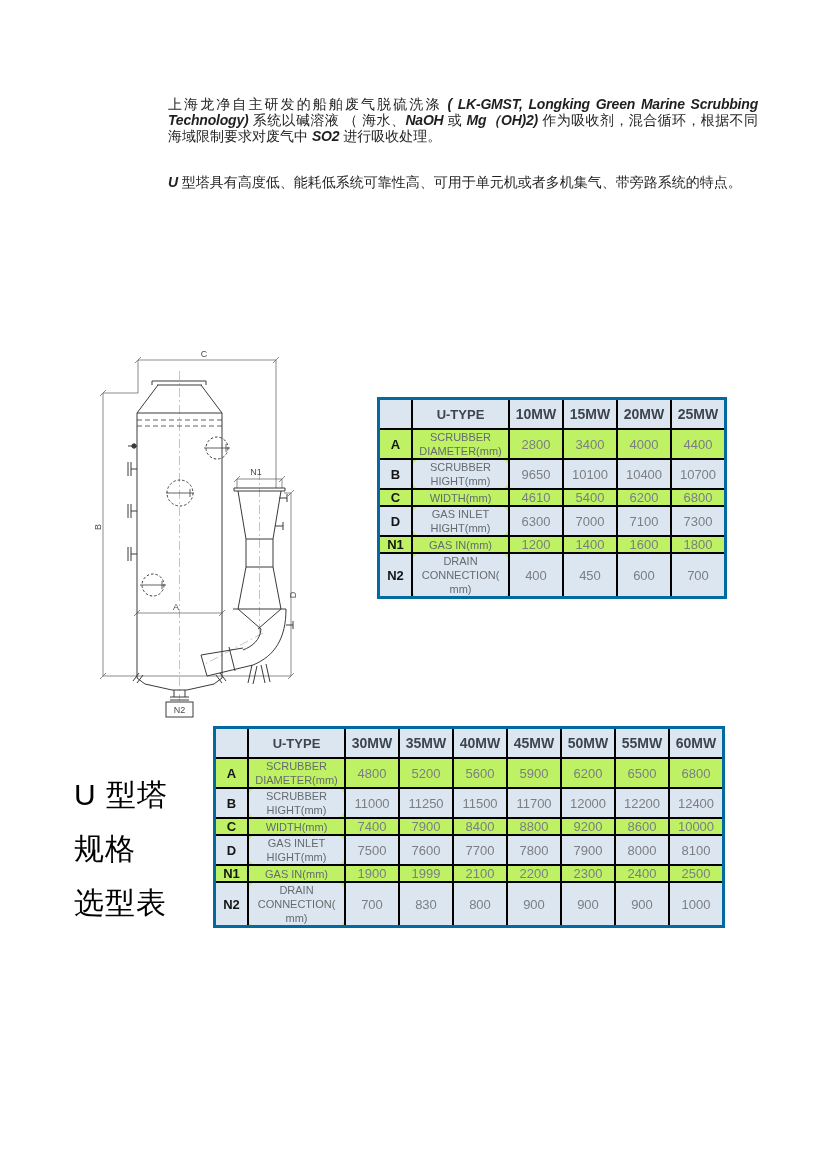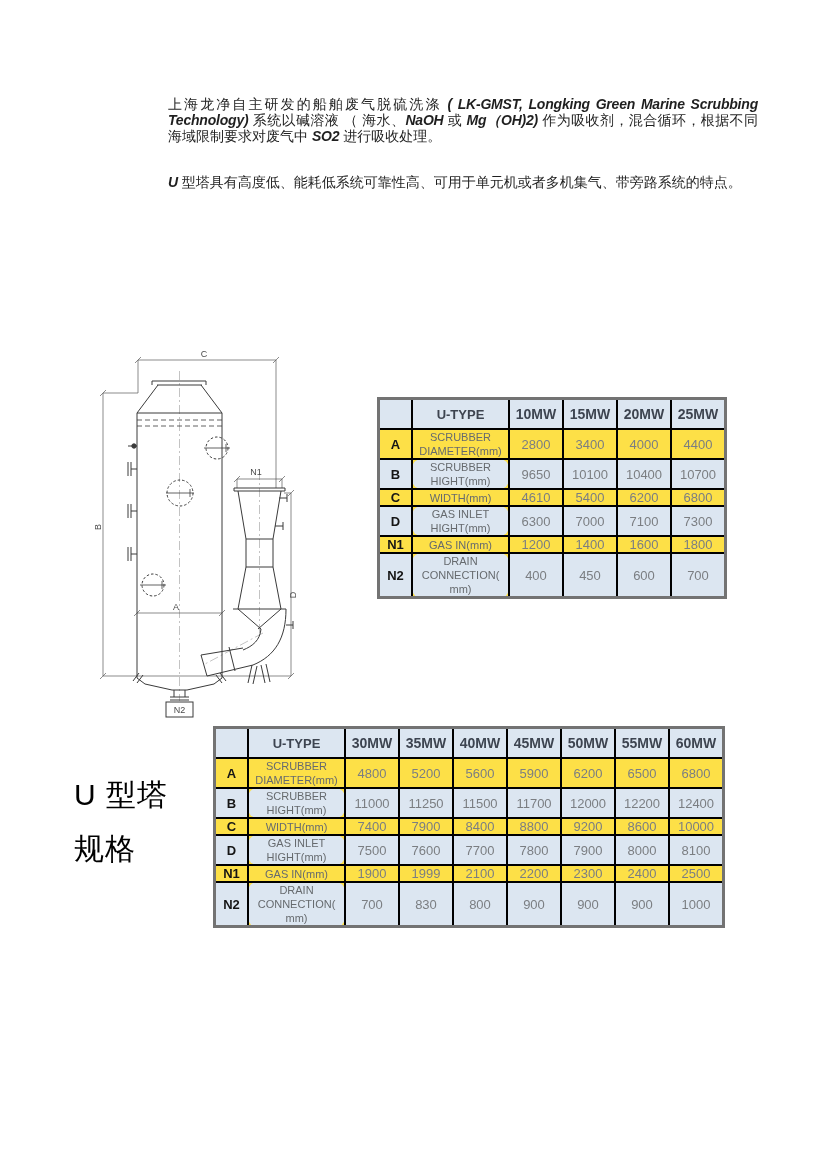--- a/index.html
+++ b/index.html
@@ -23,21 +23,21 @@
   .diagram text{font-size:9px;fill:#4a4a4a;font-family:"Liberation Sans",sans-serif;}
   
   .side-label{
     position:absolute;left:74px;top:768px;width:128px;
     font-size:30px;line-height:54px;color:#000;text-align:left;
     letter-spacing:1px;
   }
   
   .spec-table{
     position:absolute;border-collapse:collapse;table-layout:fixed;
-    background:#fde047;border:3px solid #737373;
+    background:#bef264;border:3px solid #0369a1;
   }
   .spec-table.t1{left:377px;top:397px;}
   .spec-table.t2{left:213px;top:726px;}
   .spec-table th,.spec-table td{
     border:2px solid #000;text-align:center;vertical-align:middle;padding:0;
   }
   .spec-table thead th{
     background:#dce6f1;font-size:14px;font-weight:bold;color:#3d4450;
     height:24px;padding:2px 0;
   }
@@ -249,20 +249,21 @@
           <td class="c-val cell-val">450</td>
           <td class="c-val cell-val">600</td>
           <td class="c-val cell-val">700</td>
         </tr>
       </tbody>
     </table>
 
   <div class="side-label">
       <div>U 型塔</div>
       <div>规格</div>
+      <div>选型表</div>
     </div>
 
   <table class="spec-table t2">
       <thead>
         <tr>
           <th class="c-key"></th>
           <th class="c-label">U-TYPE</th>
           <th class="c-val">30MW</th>
           <th class="c-val">35MW</th>
           <th class="c-val">40MW</th>

